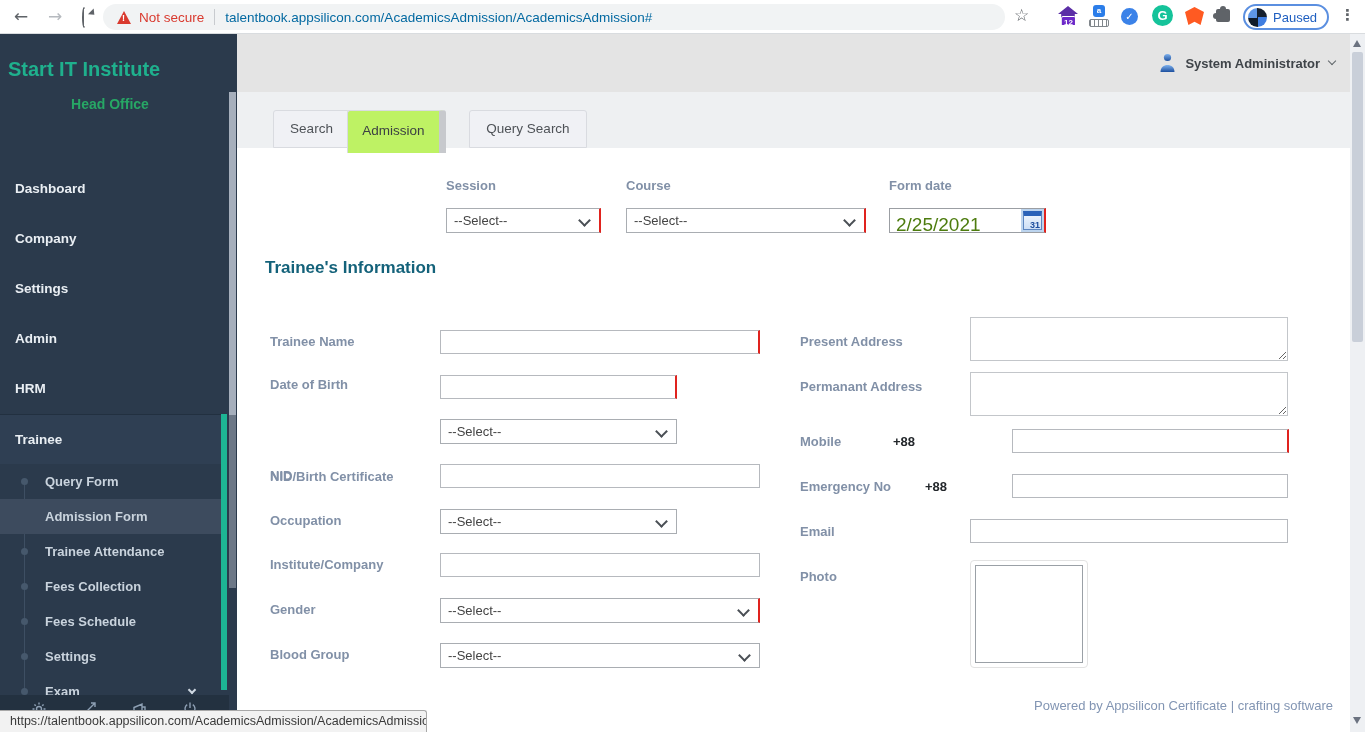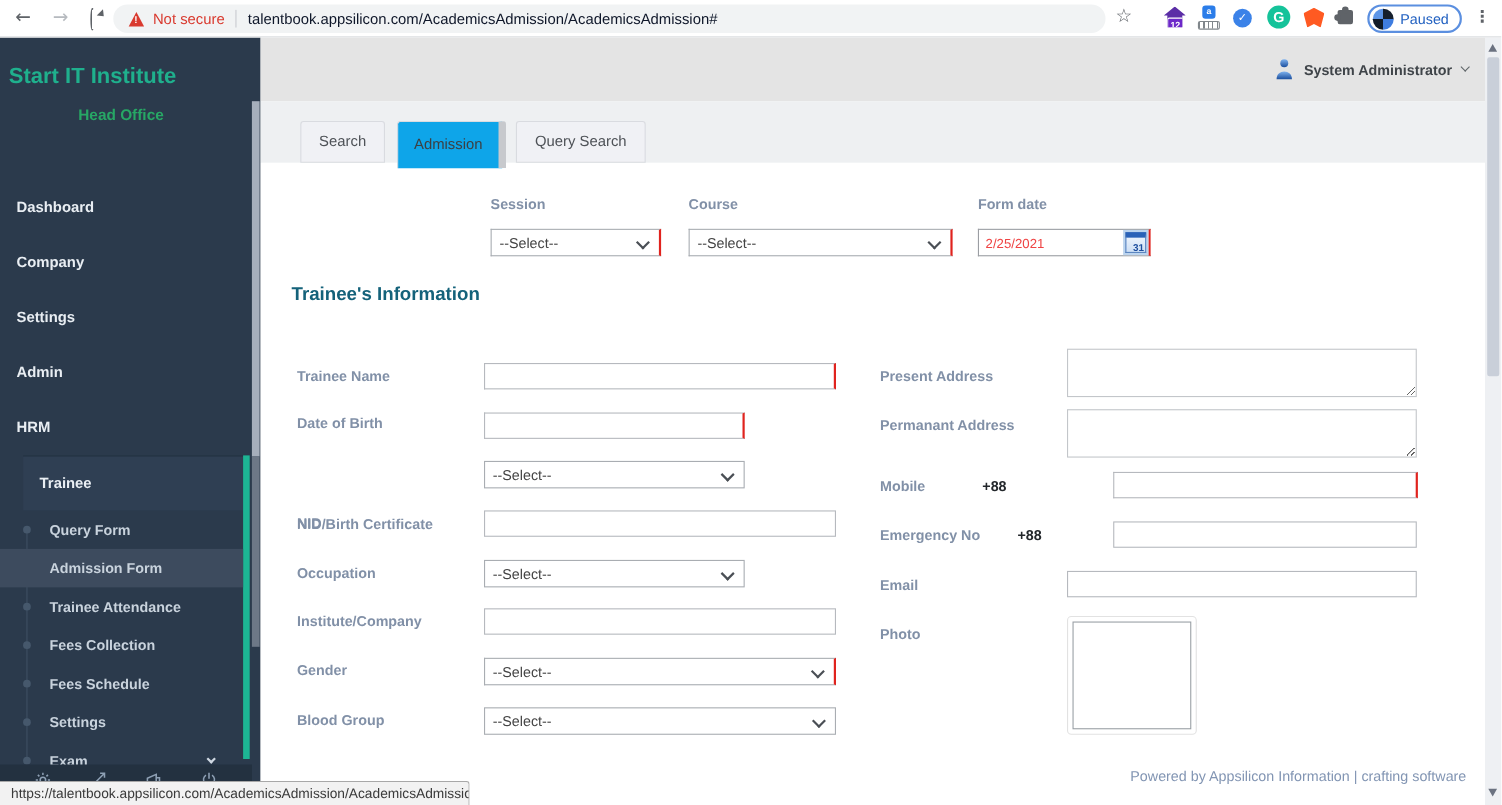--- a/index.html
+++ b/index.html
@@ -13,21 +13,21 @@
   .tb-back { left:8px; }
   .tb-fwd { left:42px; color:#b6babf; }
   .tb-reload-wrap { position:absolute; left:82px; top:9px; width:15px; height:15px; }
   .tb-reload { width:14px; height:14px; border:2px solid #5f6368; border-radius:50%; border-right-color:transparent; transform:rotate(45deg); }
   .tb-reload::after { content:""; position:absolute; right:-1px; top:1px; border:4px solid transparent; border-top:5px solid #5f6368; transform:rotate(-45deg); }
   .omnibox { position:absolute; left:103px; top:4px; width:902px; height:26px; background:#f1f3f4; border-radius:13px; display:flex; align-items:center; padding:0 14px; }
   .warn-tri { position:relative; width:0; height:0; border-left:7px solid transparent; border-right:7px solid transparent; border-bottom:13px solid #d93a2f; margin-right:8px; }
   .warn-tri::after { content:"!"; position:absolute; left:-2px; top:2px; color:#fff; font-size:9px; font-weight:bold; }
   .notsecure { color:#d93a2f; font-size:13.5px; margin-right:10px; }
   .omni-sep { width:1px; height:16px; background:#c8cbcf; margin-right:10px; }
-  .omni-url { color:#0f172a; font-size:13.5px; }
+  .omni-url { color:#0369a1; font-size:13.5px; }
   .tb-star { position:absolute; left:1014px; top:5px; font-family:"DejaVu Sans", sans-serif; font-size:17px; color:#5f6368; }
   .ext { position:absolute; top:6px; }
   .ext-house { left:1058px; width:20px; height:19px; background:#5b2ea6; clip-path:polygon(50% 0,100% 42%,84% 42%,84% 100%,16% 100%,16% 42%,0 42%); }
   .ext-house .badge { position:absolute; left:3px; top:10px; background:#6d28c9; color:#fff; font-size:8px; font-weight:bold; padding:1px 2px; border-radius:2px; border:1px solid #fff; }
   .ext-ruler { left:1089px; width:20px; height:22px; }
   .ext-ruler .abadge { position:absolute; left:4px; top:-1px; width:12px; height:12px; background:#2b7de9; border-radius:3px; color:#fff; font-size:8px; font-weight:bold; text-align:center; line-height:12px; }
   .ext-ruler .bar { position:absolute; left:0; top:13px; width:20px; height:8px; border:1.5px solid #80868b; border-radius:2px; background:repeating-linear-gradient(90deg,#80868b 0 1px,transparent 1px 4px); }
   .ext-check { left:1121px; width:17px; height:17px; top:8px; background:#3b82e8; border-radius:50%; color:#fff; font-family:"DejaVu Sans", sans-serif; font-size:10px; text-align:center; line-height:17px; }
   .ext-g { left:1152px; top:5px; width:21px; height:21px; background:#15c39a; border-radius:50%; color:#fff; font-size:13px; font-weight:bold; text-align:center; line-height:21px; }
   .ext-fox { left:1185px; top:7px; width:19px; height:18px; background:#ff5a22; clip-path:polygon(50% 0,100% 28%,82% 100%,50% 82%,18% 100%,0 28%); }
@@ -41,21 +41,21 @@
 
   
   .app { position:absolute; left:0; top:34px; width:1365px; height:698px; }
 
   
   .sidebar { position:absolute; left:0; top:0; width:237px; height:698px; background:#2b3a4c; overflow:hidden; }
   .brand-title { position:absolute; left:8px; top:24px; font-size:20px; font-weight:bold; color:#1fb08d; }
   .brand-sub { position:absolute; left:0; top:62px; width:220px; text-align:center; font-size:14px; font-weight:bold; color:#27a765; }
   .nav { position:absolute; left:0; top:130px; width:221px; }
   .nav-item { height:50px; line-height:50px; padding-left:15px; font-size:13.5px; font-weight:bold; color:#e9eef3; cursor:pointer; }
-  .nav-item.active { background:#2f3f53; border-top:1px solid #223040;margin-left:21px; }
+  .nav-item.active { background:#2f3f53; border-top:1px solid #223040; }
   .teal-bar { position:absolute; left:221px; top:380px; width:6px; height:276px; background:#1db594; }
   .submenu { position:absolute; left:0; top:430px; width:221px; }
   .sub-item { position:relative; height:35px; line-height:35px; padding-left:45px; font-size:13px; font-weight:bold; color:#c9d3dd; cursor:pointer; }
   .sub-item.active { background:#3d4b5e; }
   .sub-connector { position:absolute; left:24px; top:447px; width:1px; height:210px; background:#3e4f63; }
   .sub-dot { position:absolute; left:21px; width:7px; height:7px; border-radius:50%; background:#46586c; }
   .caret-down { position:absolute; right:26px; top:13px; width:6px; height:6px; border-right:2px solid #cfd8e2; border-bottom:2px solid #cfd8e2; transform:rotate(45deg); }
   .side-scroll-light { position:absolute; left:229px; top:58px; width:7px; height:323px; background:#a6afbc; }
   .side-scroll-dark { position:absolute; left:229px; top:381px; width:7px; height:173px; background:#6d7887; }
   .side-footer { position:absolute; left:0; bottom:0; width:229px; height:37px; background:#233140; display:flex; align-items:flex-start; justify-content:space-around; padding:6px 14px 0 14px; }
@@ -63,33 +63,33 @@
 
   
   .main { position:absolute; left:237px; top:0; width:1113px; height:698px; background:#fff; }
   .topbar { position:absolute; left:0; top:0; width:1113px; height:58px; background:#e4e4e4; }
   .user-menu { position:absolute; right:15px; top:0; height:58px; display:flex; align-items:center; gap:9px; cursor:pointer; }
   .user-name { font-size:13px; font-weight:600; color:#3f4449; }
   .user-caret { width:6px; height:6px; border-right:1.6px solid #5f6569; border-bottom:1.6px solid #5f6569; transform:rotate(45deg); margin-top:-4px; }
   .tabzone { position:absolute; left:0; top:58px; width:1113px; height:56px; background:#eef0f2; }
   .tab { position:absolute; top:76px; height:38px; background:#f0f1f5; border:1px solid #d9dbe0; border-radius:3px 3px 0 0; font-size:13.5px; color:#4e5257; text-align:center; line-height:36px; cursor:pointer; z-index:2; }
   .tab-search { left:36px; width:77px; }
-  .tab-admission { left:124px; width:99px; height:43px; line-height:40px; background:#0ea5e9; border-bottom:none; border-right:7px solid #c7c9cd; color:#3c4043; z-index:3; }
+  .tab-admission { left:110px; width:99px; height:43px; line-height:40px; background:#bef264; border-bottom:none; border-right:7px solid #c7c9cd; color:#3c4043; z-index:3; }
   .tab-query { left:232px; width:118px; }
   .content { position:absolute; left:0; top:114px; width:1113px; height:584px; background:#fff; }
 
   .lbl { position:absolute; font-size:13px; font-weight:bold; color:#8190a7; white-space:nowrap; }
   .inp { position:absolute; height:24px; border:1px solid #b6b9be; background:#fff; font-family:"Liberation Sans", sans-serif; font-size:13px; color:#333; padding:0 6px; }
   .ta { position:absolute; height:44px; border:1px solid #c3c6ca; background:#fff; resize:both; font-family:"Liberation Sans", sans-serif; font-size:13px; }
   .sel { position:absolute; height:25px; background:#fff; border:1px solid #a9adb2; font-size:13px; color:#444; padding:4px 24px 0 7px; cursor:pointer; }
   .sel::after { content:""; position:absolute; right:10px; top:7px; width:7px; height:7px; border-right:2px solid #4a4f55; border-bottom:2px solid #4a4f55; transform:rotate(45deg); }
   .req { border-right:2px solid #e0231e !important; }
 
   .datewrap { position:absolute; left:652px; top:174px; width:157px; height:25px; border:1px solid #9b9ea3; border-right:2px solid #e0231e; background:#fff; }
-  .date-txt { position:absolute; left:6px; top:5px; font-size:12px; color:#ef4444; }
+  .date-txt { position:absolute; left:6px; top:5px; font-size:19px; color:#4d7c0f; }
   .cal { position:absolute; right:0; top:0; width:23px; height:23px; background:#bcd4ee; }
   .cal-body { position:absolute; left:2px; top:2px; width:19px; height:19px; background:linear-gradient(#eaf2fc,#cddff5); border:1px solid #5c86c0; border-top:5px solid #2a62b8; }
   .cal-num { position:absolute; right:1px; bottom:-1px; font-size:9px; font-weight:bold; color:#1d4e9e; }
 
   .section-title { position:absolute; left:28px; top:224px; font-size:17px; font-weight:bold; color:#14627a; }
 
   .prefix { position:absolute; font-size:13px; font-weight:bold; color:#23272b; }
 
   .photo-outer { position:absolute; left:733px; top:526px; width:118px; height:108px; border:1px solid #e2e2e2; border-radius:4px; background:#fff; }
   .photo-inner { position:absolute; left:4px; top:4px; width:108px; height:98px; border:1px solid #9aa0a6; background:#fff; }
@@ -257,21 +257,21 @@
       <span class="lbl" style="left:563px; top:445px;">Emergency No</span>
       <span class="prefix" style="left:688px; top:445px;">+88</span>
       <input class="inp" style="left: 775px; top: 440px; width: 276px;">
       <span class="lbl" style="left:563px; top:490px;">Email</span>
       <input class="inp" style="left: 733px; top: 485px; width: 318px;">
       <span class="lbl" style="left:563px; top:535px;">Photo</span>
       <div class="photo-outer">
           <div class="photo-inner"></div>
         </div>
 
-      <div class="powered">Powered by Appsilicon Information | crafting software</div>
+      <div class="powered">Powered by Appsilicon Certificate | crafting software</div>
     </main>
 
     <div class="vscroll">
       <span class="vs-up"></span>
       <span class="vs-thumb"></span>
       <span class="vs-down"></span>
     </div>
   </div>
 
   <div class="status-tip">https://talentbook.appsilicon.com/AcademicsAdmission/AcademicsAdmission</div>

